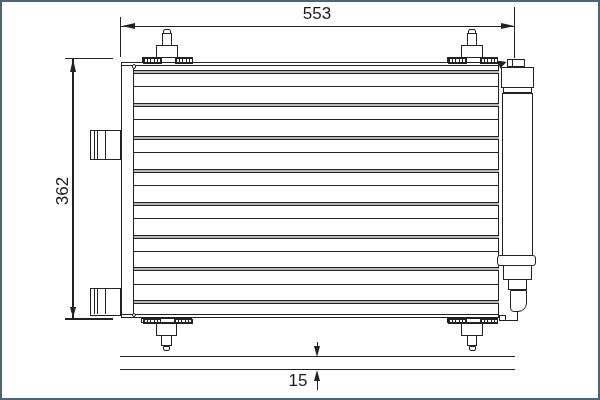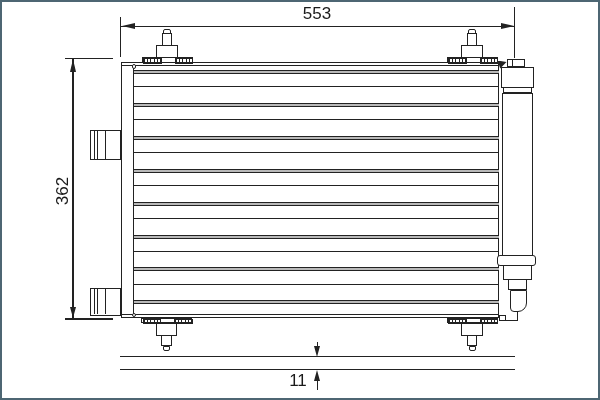--- a/index.html
+++ b/index.html
@@ -113,14 +113,14 @@
   <div class="h" style="left:505px;top:319.6px;width:12.5px;"></div>
   <div class="v" style="left:516.5px;top:311px;height:9.6px;"></div>
   <div class="marker" style="left:497.5px;top:60.5px;"></div>
 
   <div class="h" style="left:120px;top:356px;width:395px;height:1.4px;"></div>
   <div class="h" style="left:120px;top:369px;width:395px;height:1.4px;"></div>
   <div class="v" style="left:316.5px;top:342px;height:5px;"></div>
   <div class="arr down" style="left:313.6px;top:345.5px;"></div>
   <div class="arr up16" style="left:313.6px;top:370.4px;"></div>
   <div class="v" style="left:316.5px;top:379.5px;height:10.5px;"></div>
-  <div class="dimlabel" style="left:283px;top:371px;width:30px;">11</div>
+  <div class="dimlabel" style="left:283px;top:371px;width:30px;">15</div>
 </div>
 
 </body></html>

